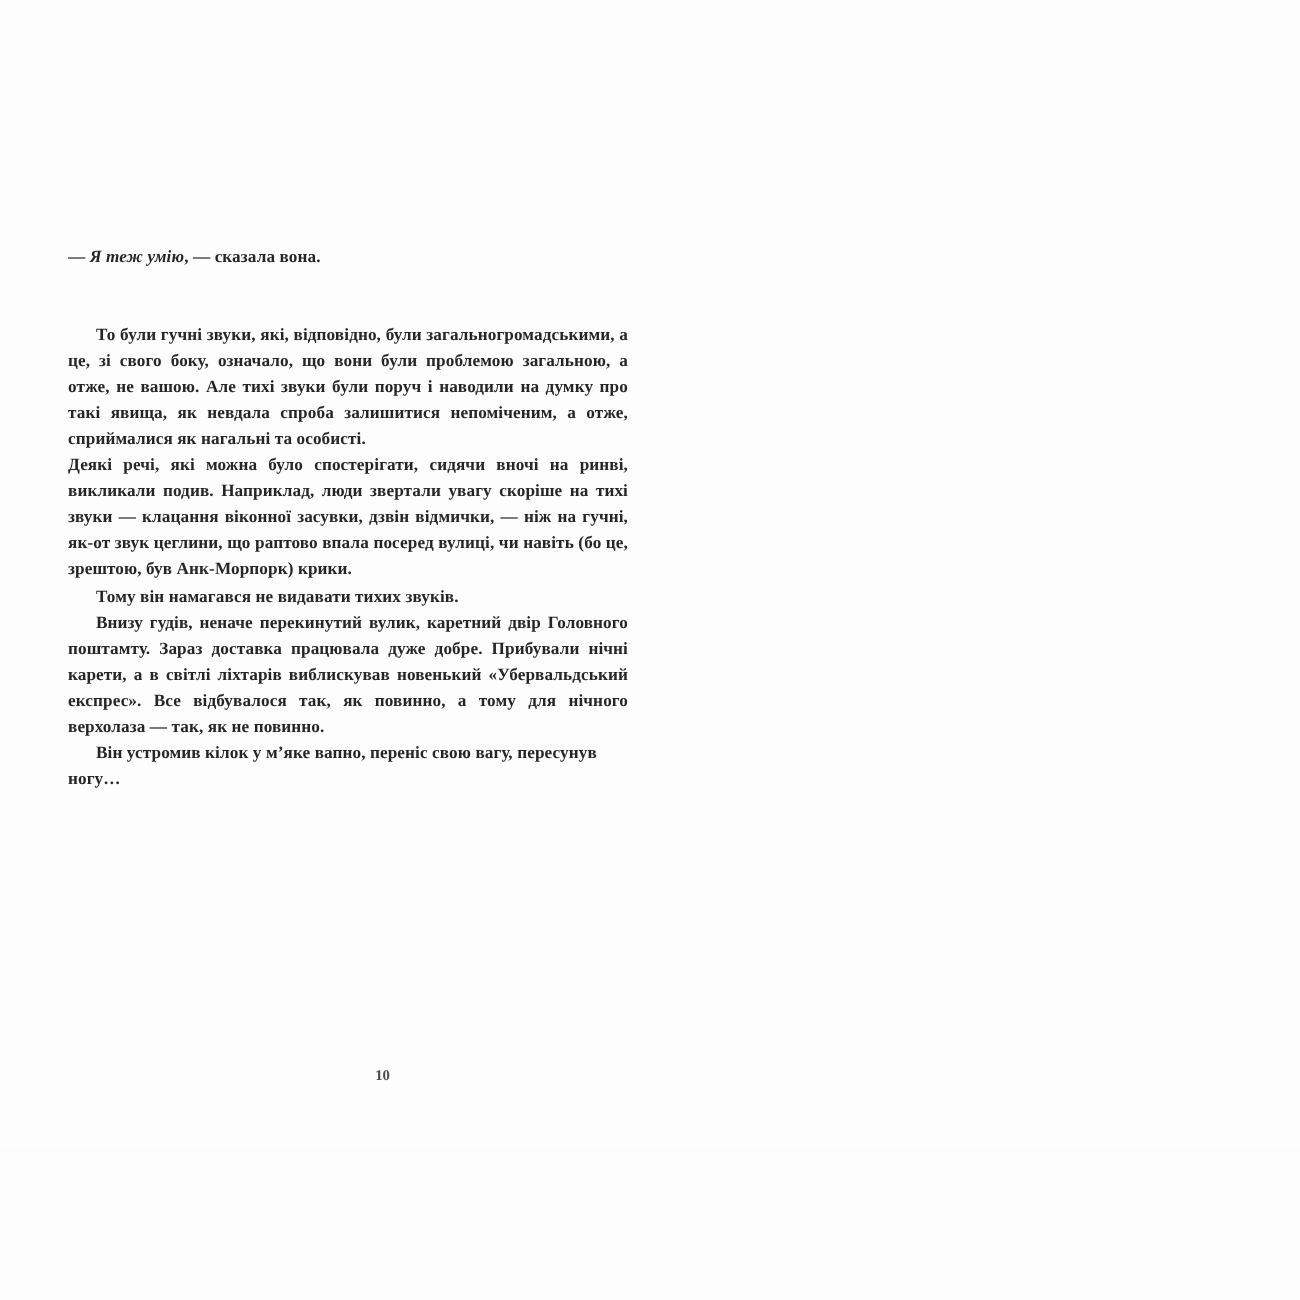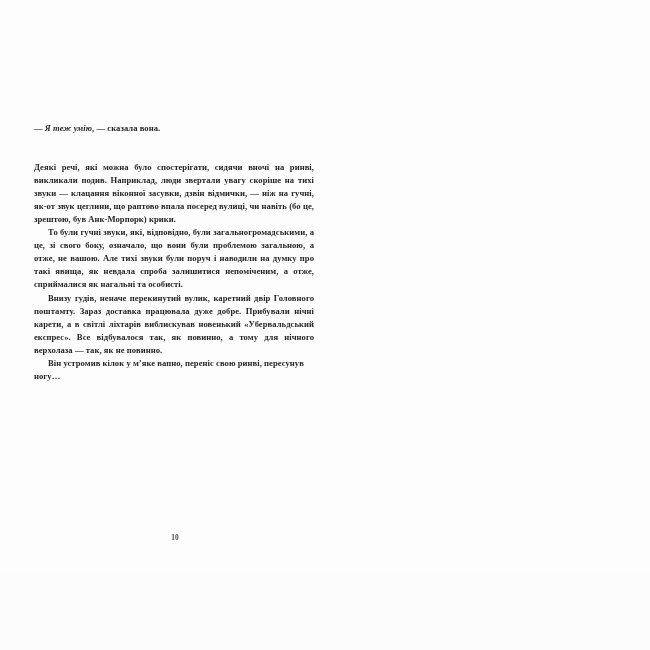--- a/index.html
+++ b/index.html
@@ -75,41 +75,42 @@
 
   em {
     font-style: italic;
   }
 
   .folio {
     position: absolute;
     font-size: 7.4px;
     color: #4a4a4a;
     font-weight: 600;
-    text-align: center;
+    text-align: right;
     width: 40px;
   }
   .page-left .folio  { left: 155px; top: 533px; }
 </style>
 </head>
 <body>
 
 <div class="scan-sheet"></div>
 <div class="scan-below"></div>
 
 <div class="spread">
 
   <div class="page page-left">
     <div class="textblock">
       <p class="para noindent">— <em>Я теж умію</em>, — сказала вона.</p>
       <div class="gap"></div>
+      <p class="para">То були гучні звуки, які, відповідно, були загальногромадськими, а це, зі свого боку, означало, що вони були проблемою загальною, а отже, не вашою. Але тихі звуки були поруч і наводили на думку про такі явища, як невдала спроба залишитися непоміченим, а отже, сприймалися як нагальні та особисті.</p>
       <p class="para noindent">Деякі речі, які можна було спостерігати, сидячи вночі на ринві, викликали подив. Наприклад, люди звертали увагу скоріше на тихі звуки — клацання віконної засувки, дзвін відмички, — ніж на гучні, як-от звук цеглини, що раптово впала посеред вулиці, чи навіть (бо це, зрештою, був Анк-Морпорк) крики.</p>
-      <p class="para">То були гучні звуки, які, відповідно, були загальногромадськими, а це, зі свого боку, означало, що вони були проблемою загальною, а отже, не вашою. Але тихі звуки були поруч і наводили на думку про такі явища, як невдала спроба залишитися непоміченим, а отже, сприймалися як нагальні та особисті.</p>
+      <p class="para last-line-left">Тому він намагався не видавати тихих звуків.</p>
       <p class="para">Внизу гудів, неначе перекинутий вулик, каретний двір Головного поштамту. Зараз доставка працювала дуже добре. Прибували нічні карети, а в світлі ліхтарів виблискував новенький «Убервальдський експрес». Все відбувалося так, як повинно, а тому для нічного верхолаза — так, як не повинно.</p>
-      <p class="para last-line-left">Він устромив кілок у м’яке вапно, переніс свою ринві, пересунув ногу…</p>
+      <p class="para last-line-left">Він устромив кілок у м’яке вапно, переніс свою вагу, пересунув ногу…</p>
     </div>
     <div class="folio">10</div>
   </div>
 
   <div class="page page-right">
     
     
   </div>
 
 </div>

